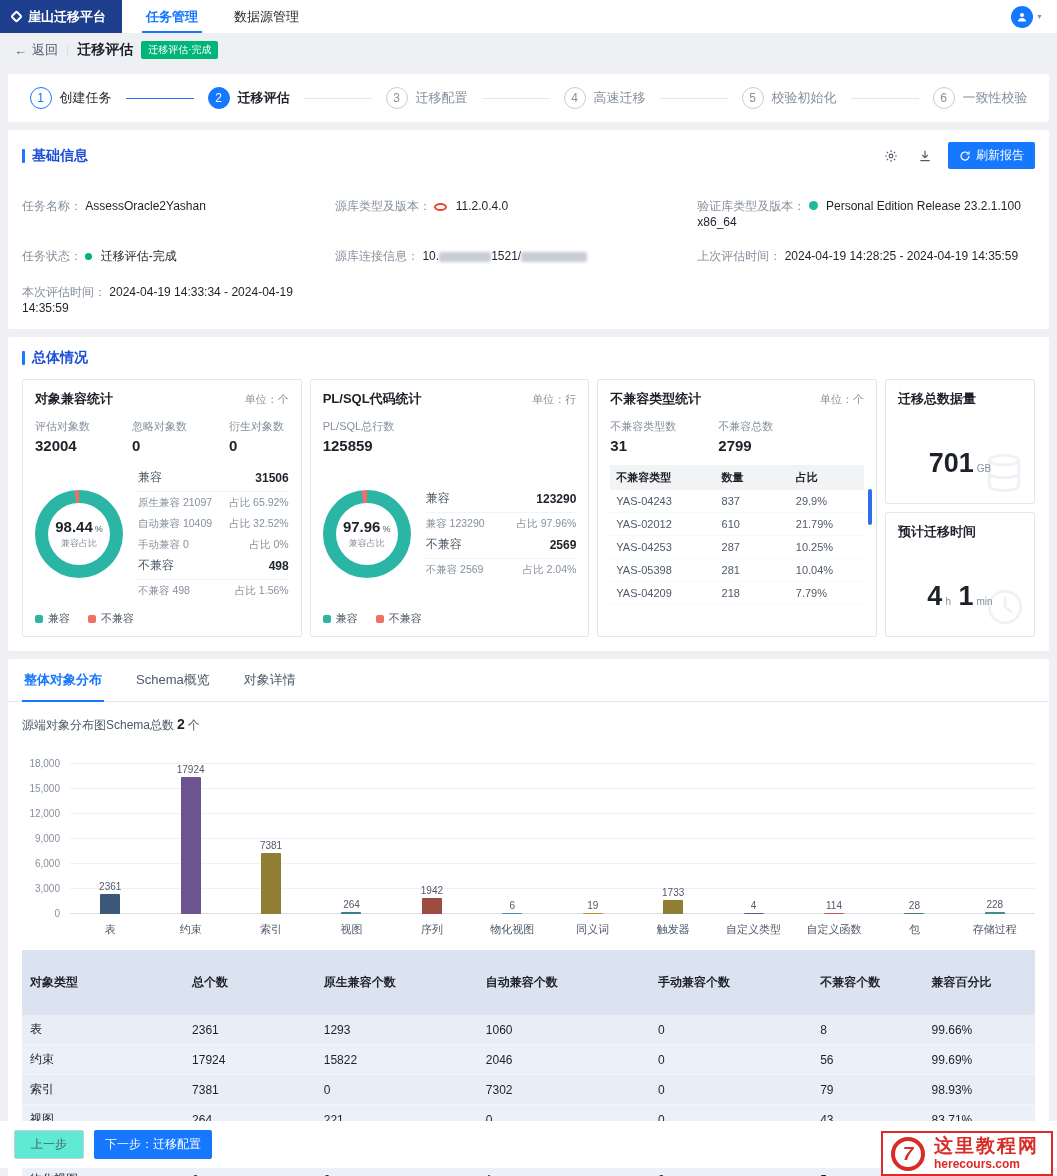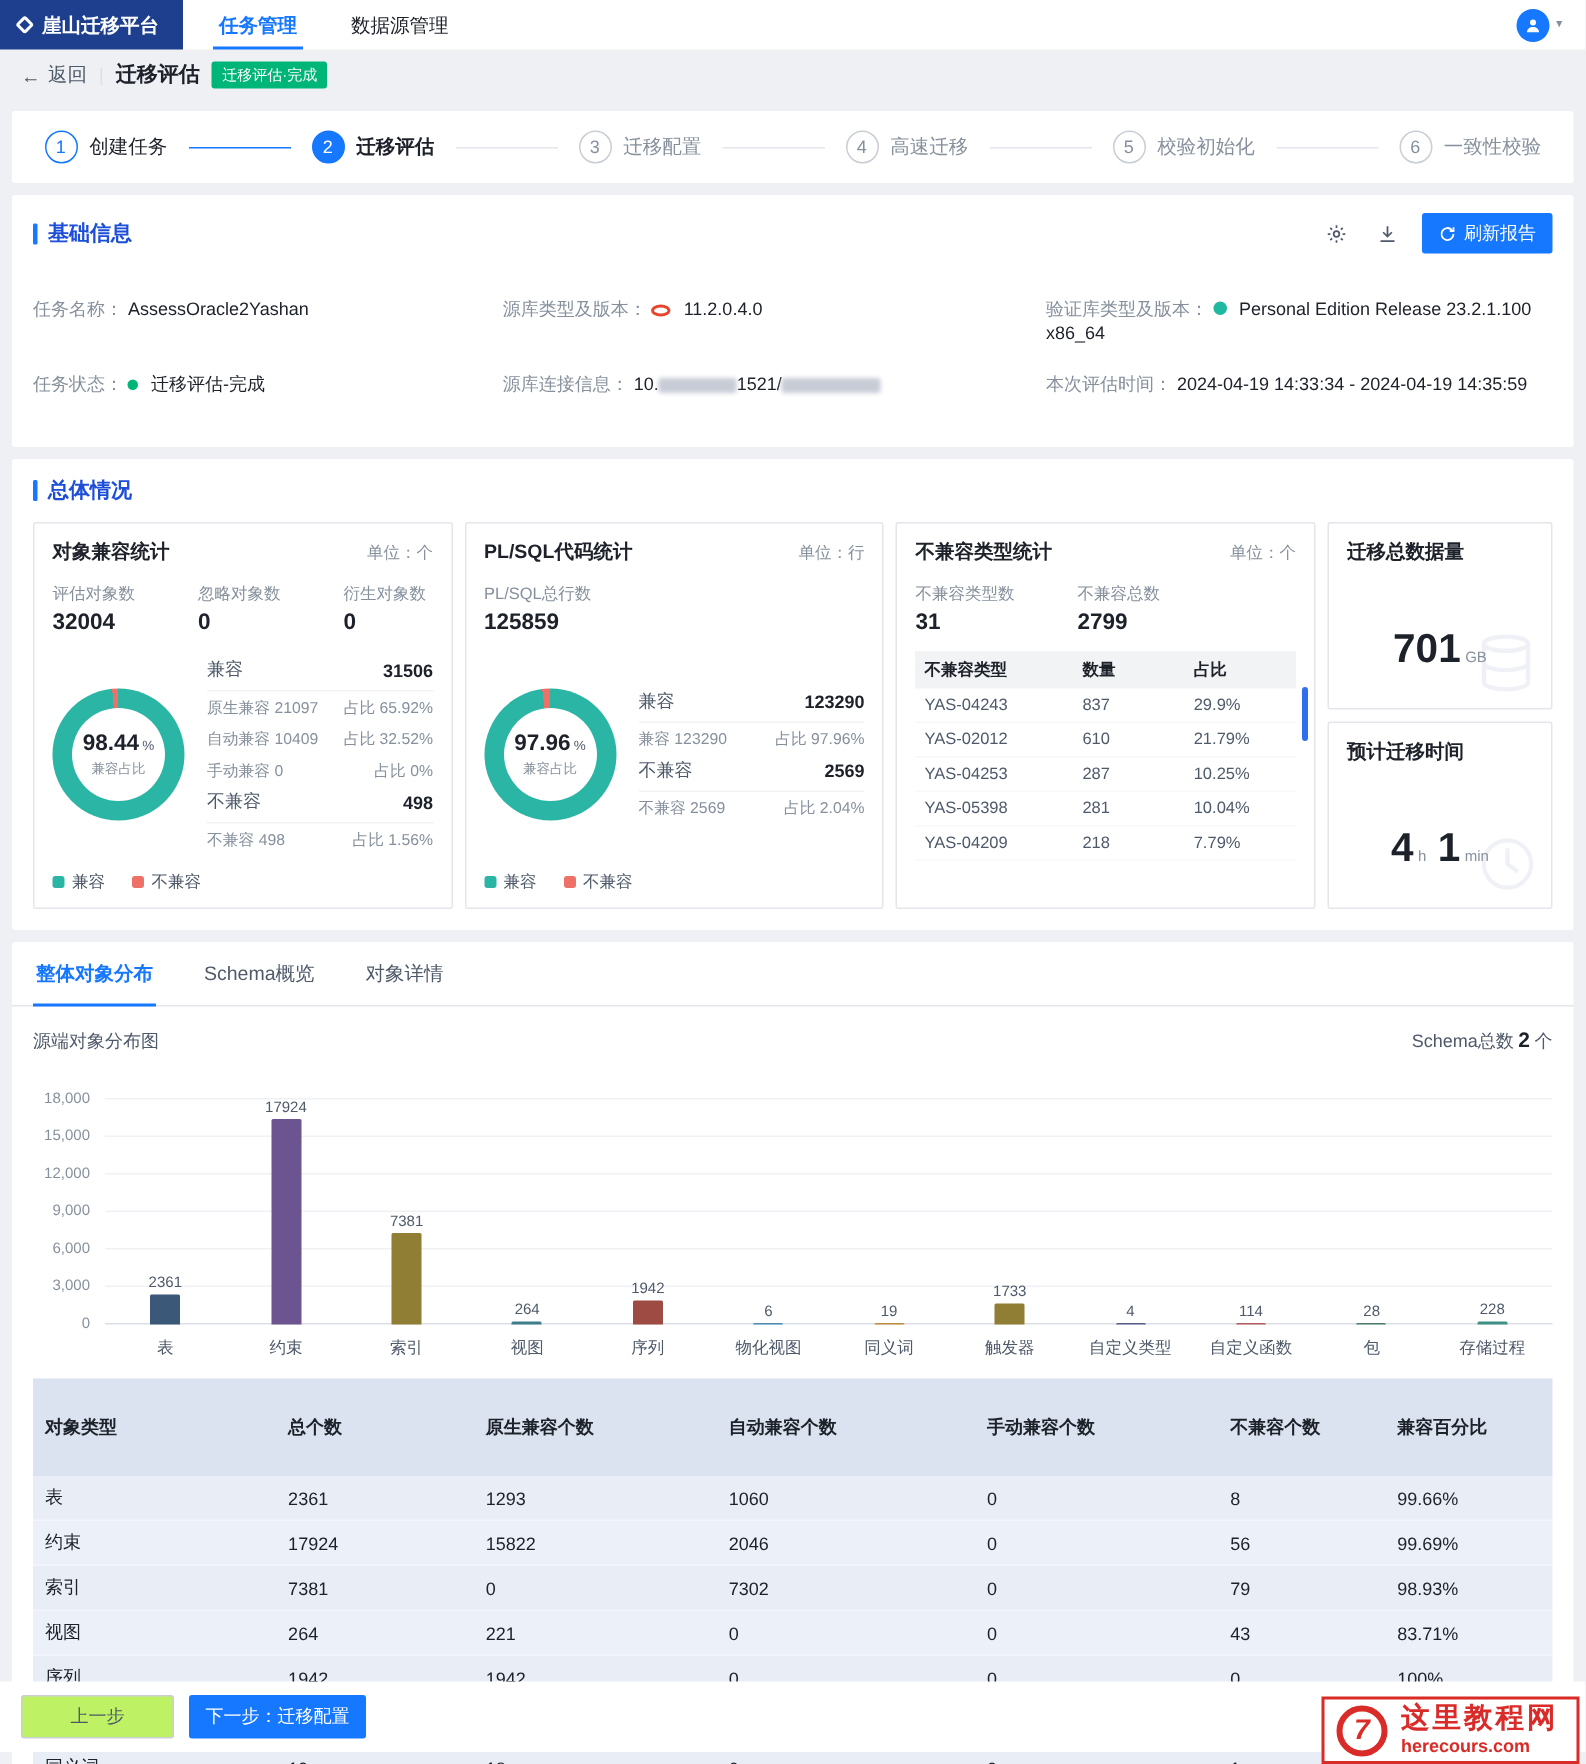--- a/index.html
+++ b/index.html
@@ -40,21 +40,21 @@
   .step-line { width:68px; height:1px; background:#e5e6eb; margin:0 14px; }
   .step-line.done { background:#1677ff; }
   
   .panel-pad { padding:12px 14px 14px; }
   .panel-head { display:flex; align-items:center; }
   .title-marker { width:3px; height:14px; background:#1677ff; border-radius:1px; margin-right:7px; }
   .panel-title { font-size:14px; font-weight:700; color:#1d4ed8; }
   .head-actions { margin-left:auto; display:flex; align-items:center; gap:12px; }
   .icon-btn { width:22px; height:22px; display:flex; align-items:center; justify-content:center; cursor:pointer; color:#4e5969; }
   .btn-primary { background:#1677ff; color:#fff; font-size:12px; padding:5px 11px; border:none; border-radius:2px; display:flex; align-items:center; gap:5px; cursor:pointer; }
-  .btn-ghost { background:#bef264; border:1px solid #c9cdd4; color:#4e5969; font-size:12px; padding:5px 32px; border-radius:2px; cursor:pointer; }
+  .btn-ghost { background:#5eead4; border:1px solid #c9cdd4; color:#4e5969; font-size:12px; padding:5px 16px; border-radius:2px; cursor:pointer; }
   
   .info-grid { display:grid; grid-template-columns:1.02fr 1.18fr 1.1fr; row-gap:19px; margin-top:29px; font-size:12px; }
   .info-label { color:#86909c; }
   .info-value { color:#1d2129; }
   .masked { display:inline-block; height:10px; border-radius:2px; background:#c7ccd6; filter:blur(1.5px); vertical-align:middle; }
   .m1 { width:52px; } .m2 { width:66px; }
   .oracle-icon { display:inline-block; width:13px; height:8px; border:2px solid #e8442e; border-radius:50%; margin-right:5px; vertical-align:-1px; }
   .yashan-icon { display:inline-block; width:9px; height:9px; background:#21b8a0; border-radius:50%; margin-right:5px; }
   .status-dot { display:inline-block; width:7px; height:7px; border-radius:50%; background:#00b578; margin-right:5px; }
   
@@ -92,21 +92,21 @@
   .right-col .card { flex:1; }
   .big-value { margin-top:auto; margin-bottom:14px; text-align:center; font-size:27px; font-weight:700; color:#1d2129; position:relative; z-index:1; }
   .big-unit { font-size:10px; color:#86909c; font-weight:400; margin-left:3px; }
   .bg-icon { position:absolute; right:8px; bottom:8px; opacity:.55; z-index:0; }
   
   .tabs-row { display:flex; gap:30px; border-bottom:1px solid #e5e6eb; padding:0 14px; }
   .tab { padding:12px 2px; font-size:13px; color:#4e5969; cursor:pointer; position:relative; }
   .tab.active { color:#1677ff; font-weight:600; }
   .tab.active::after { content:""; position:absolute; left:0; right:0; bottom:-1px; height:2px; background:#1677ff; }
   .dist-body { padding:14px 14px 16px; }
-  .chart-head { display:flex; justify-content:space-between; align-items:center; font-size:12px; color:#4e5969; }
+  .chart-head { display:flex; align-items:center; font-size:12px; color:#4e5969; }
   .schema-total b { font-size:14px; color:#1d2129; margin:0 3px; }
   .chart-area { display:flex; margin-top:30px; margin-bottom:36px; }
   .yaxis { width:48px; position:relative; height:150px; flex:none; }
   .ytick { position:absolute; right:10px; font-size:10px; color:#86909c; }
   .plot { flex:1; position:relative; height:150px; }
   .gridline { position:absolute; left:0; right:0; height:1px; background:#f0f1f4; }
   .gridline.axis { background:#dcdfe5; }
   .bars { position:absolute; inset:0; display:flex; }
   .bar-col { flex:1; display:flex; flex-direction:column; align-items:center; justify-content:flex-end; position:relative; }
   .bar-val { font-size:10px; color:#4e5969; margin-bottom:2px; white-space:nowrap; }
@@ -240,20 +240,24 @@
     <div class="info-item">
       <span class="info-label">任务状态：</span>
       <span class="status-dot"></span>
       <span class="info-value">迁移评估-完成</span>
     </div>
     <div class="info-item">
       <span class="info-label">源库连接信息：</span>
       <span class="info-value">10.</span><span class="masked m1"></span><span class="info-value">1521/</span><span class="masked m2"></span>
     </div>
     <div class="info-item">
+      <span class="info-label">上次评估时间：</span>
+      <span class="info-value">2024-04-19 14:28:25 - 2024-04-19 14:35:59</span>
+    </div>
+    <div class="info-item">
       <span class="info-label">本次评估时间：</span>
       <span class="info-value">2024-04-19 14:33:34 - 2024-04-19 14:35:59</span>
     </div>
     <div></div>
   </div>
 </div>
 
 <div class="panel panel-pad">
   <div class="panel-head">
     <span class="title-marker"></span>

